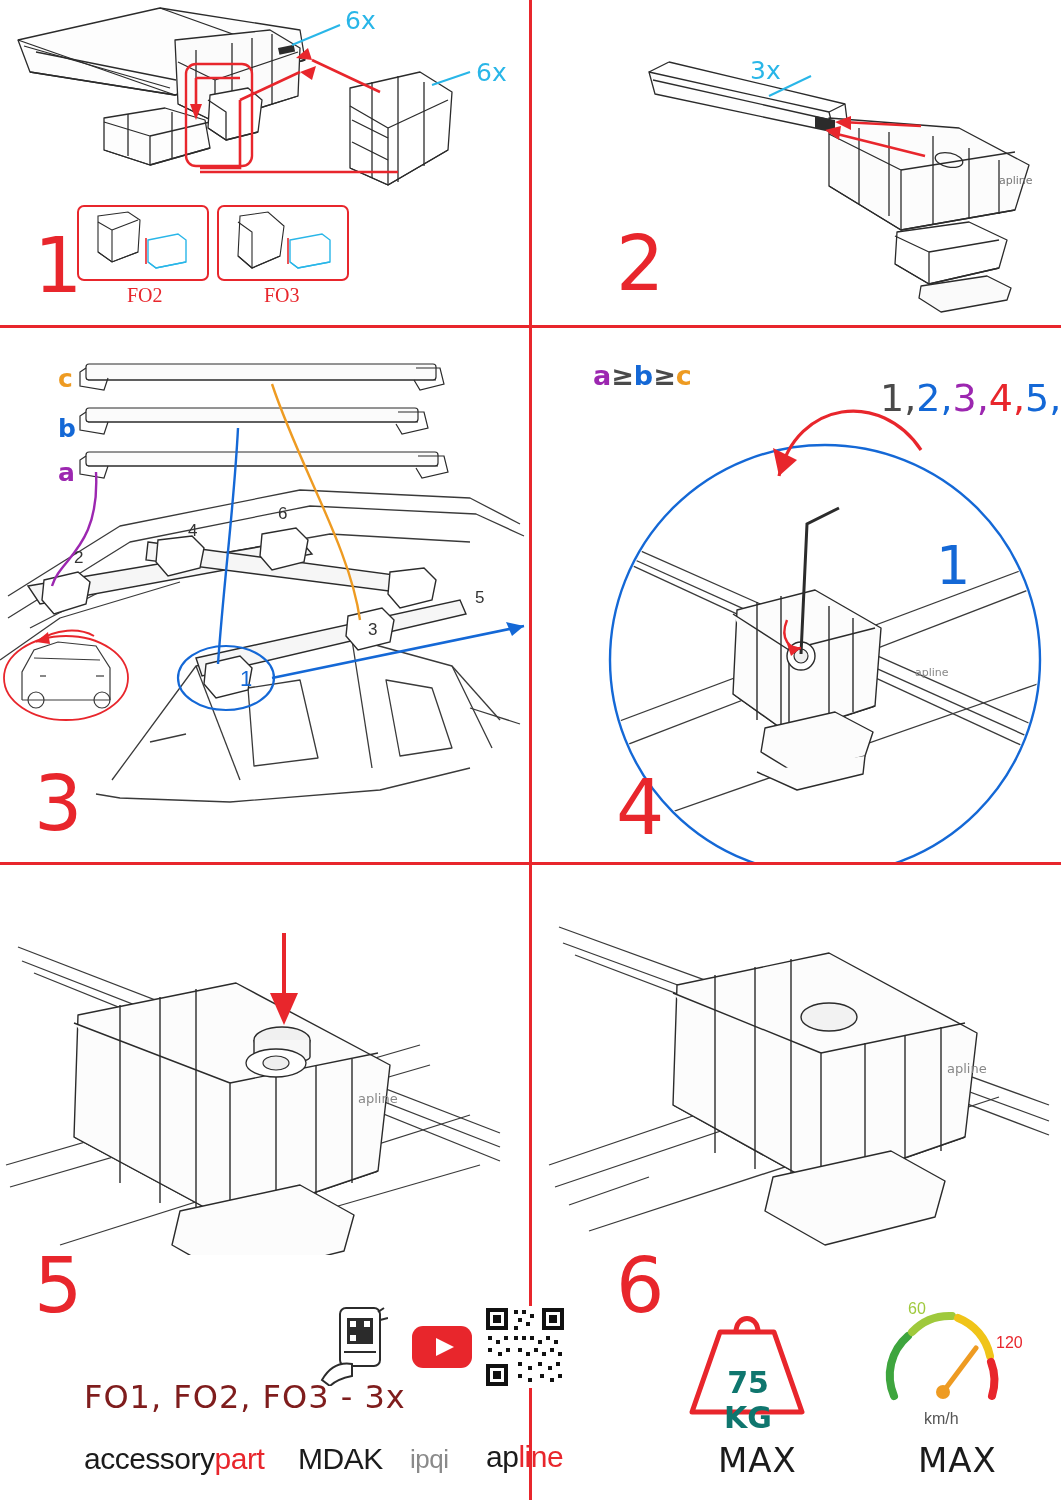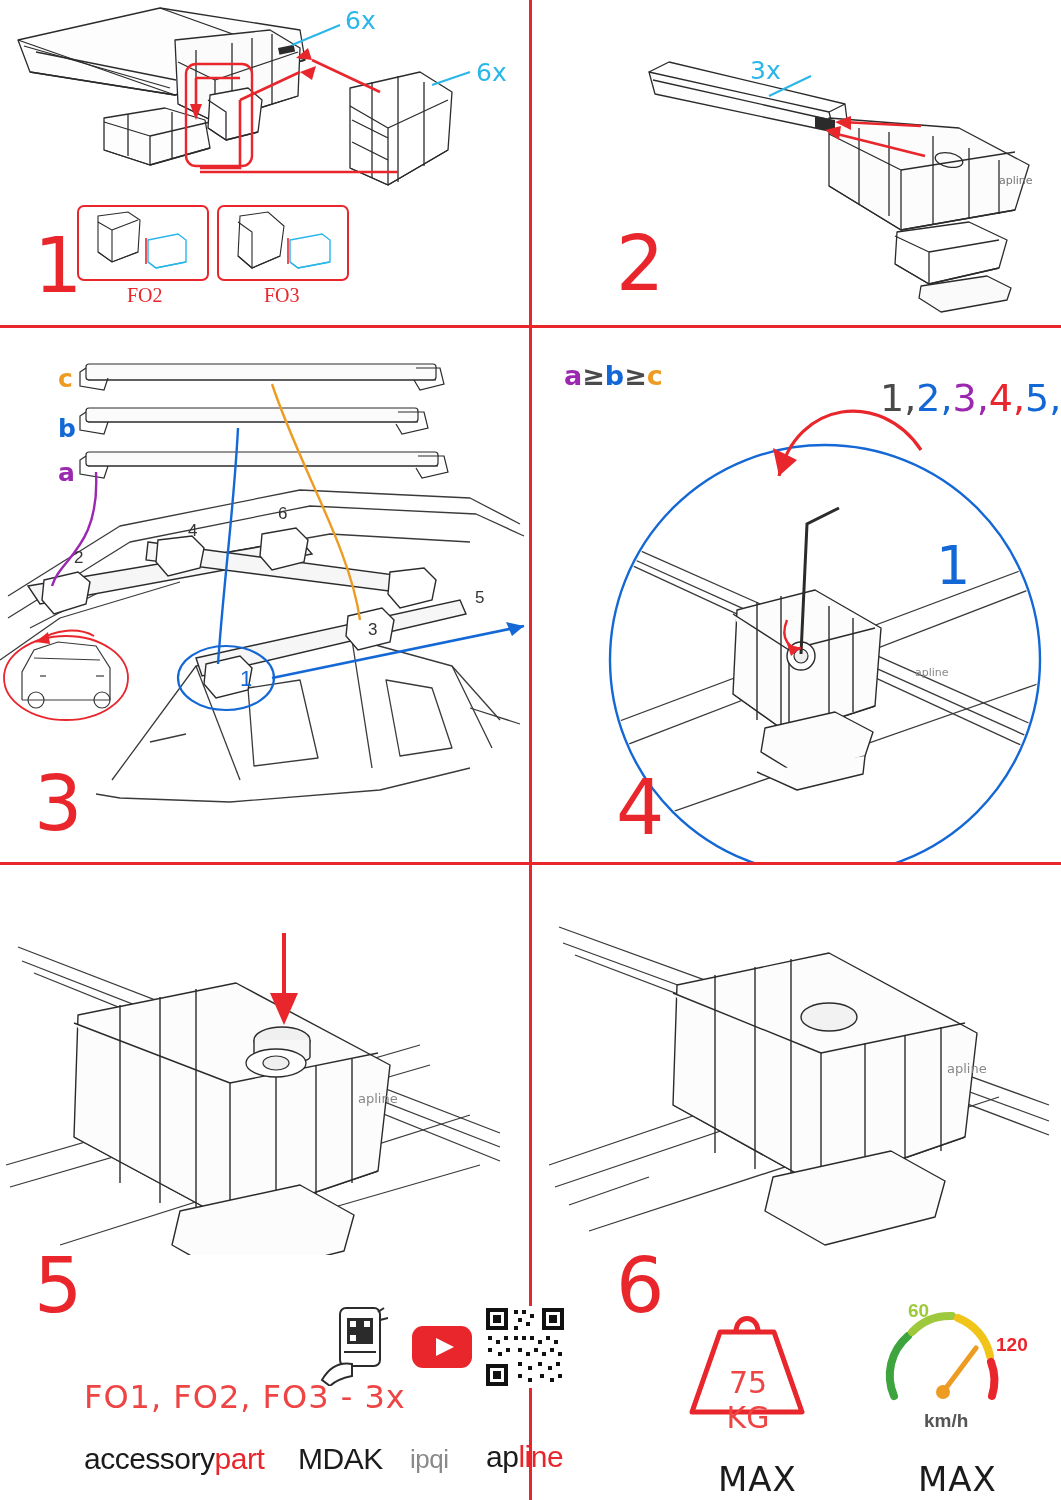--- a/index.html
+++ b/index.html
@@ -43,39 +43,40 @@
   .lbl{position:absolute;font-size:25px;font-family:"DejaVu Sans",sans-serif;}
   .cy{color:#29b6e8;}
   .bl{color:#1468d6;}
   .mg{color:#9c27b0;}
   .or{color:#ee9b22;}
   .gy{color:#4a4a4a;}
 
   
   .foot-code{
     position:absolute;left:84px;top:1378px;
-    font-size:32px;color:#ef4444;letter-spacing:1px;
+    font-size:32px;color:#7f1d1d;letter-spacing:1px;
     font-family:"DejaVu Sans",sans-serif;
   }
   .brand{position:absolute;font-size:30px;letter-spacing:-0.5px;}
   .brand .b1{color:#1b1b1b;}
   .brand .b2{color:#e8262c;}
   .max-lbl{
     position:absolute;font-size:34px;color:#1b1b1b;letter-spacing:1px;
     font-family:"DejaVu Sans",sans-serif;
-    margin-top:19px;
   }
   .kg-txt{
-    position:absolute;font-size:30px;color:#ef4444;
+    position:absolute;font-size:30px;color:#0f766e;
     font-family:"DejaVu Sans",sans-serif;
-  }
-  .spd-txt{position:absolute;font-size:19px;color:#555;font-weight:bold;}
+    font-weight:bold;
+  }
+  .spd-txt{position:absolute;font-size:16px;color:#555;}
   .ineq{
     position:absolute;font-size:27px;font-weight:bold;
     font-family:"DejaVu Sans",sans-serif;
+    margin-left:29px;
   }
   .seqnum{
     position:absolute;font-size:38px;font-family:"DejaVu Sans",sans-serif;
   }
   .smallnum{position:absolute;font-size:17px;color:#333;}
   .fo-lbl{position:absolute;font-size:20px;color:#e8262c;font-family:Liberation Serif, serif;}
   .bigone{position:absolute;font-size:54px;color:#1468d6;font-family:"DejaVu Sans",sans-serif;}
   .circ1{position:absolute;font-size:22px;color:#1468d6;}
 </style>
 </head>

